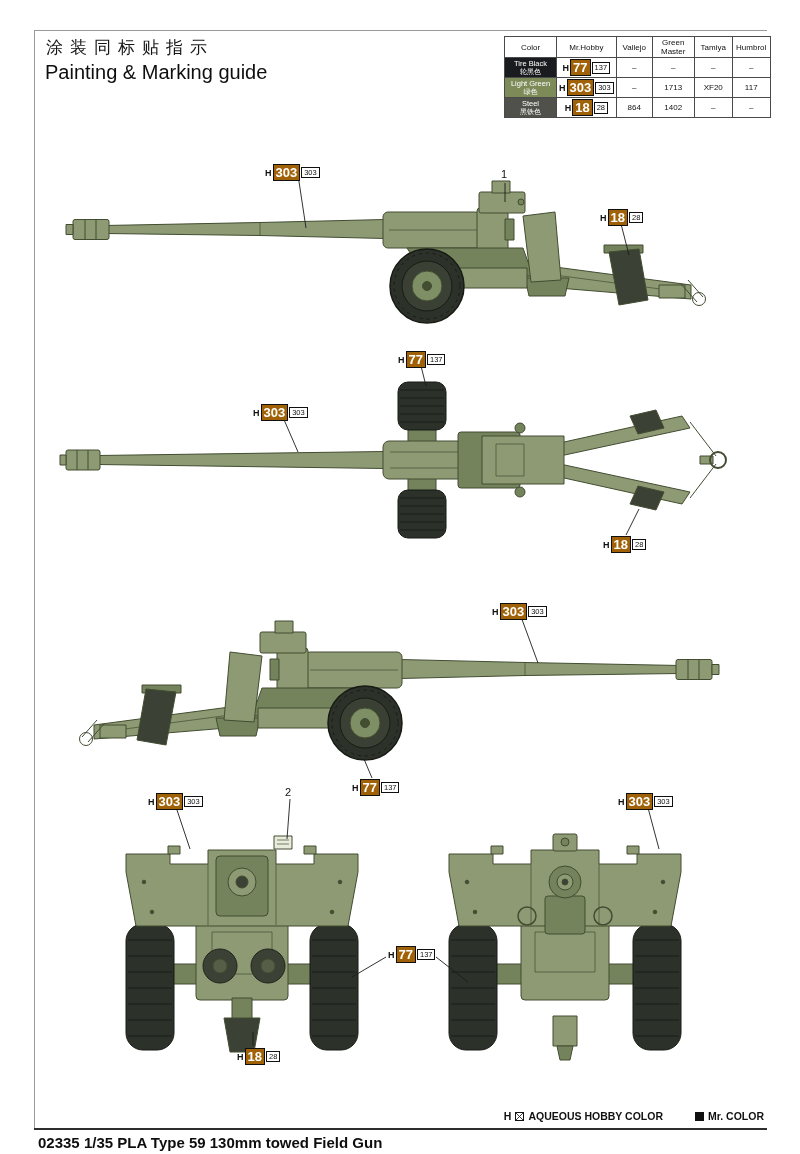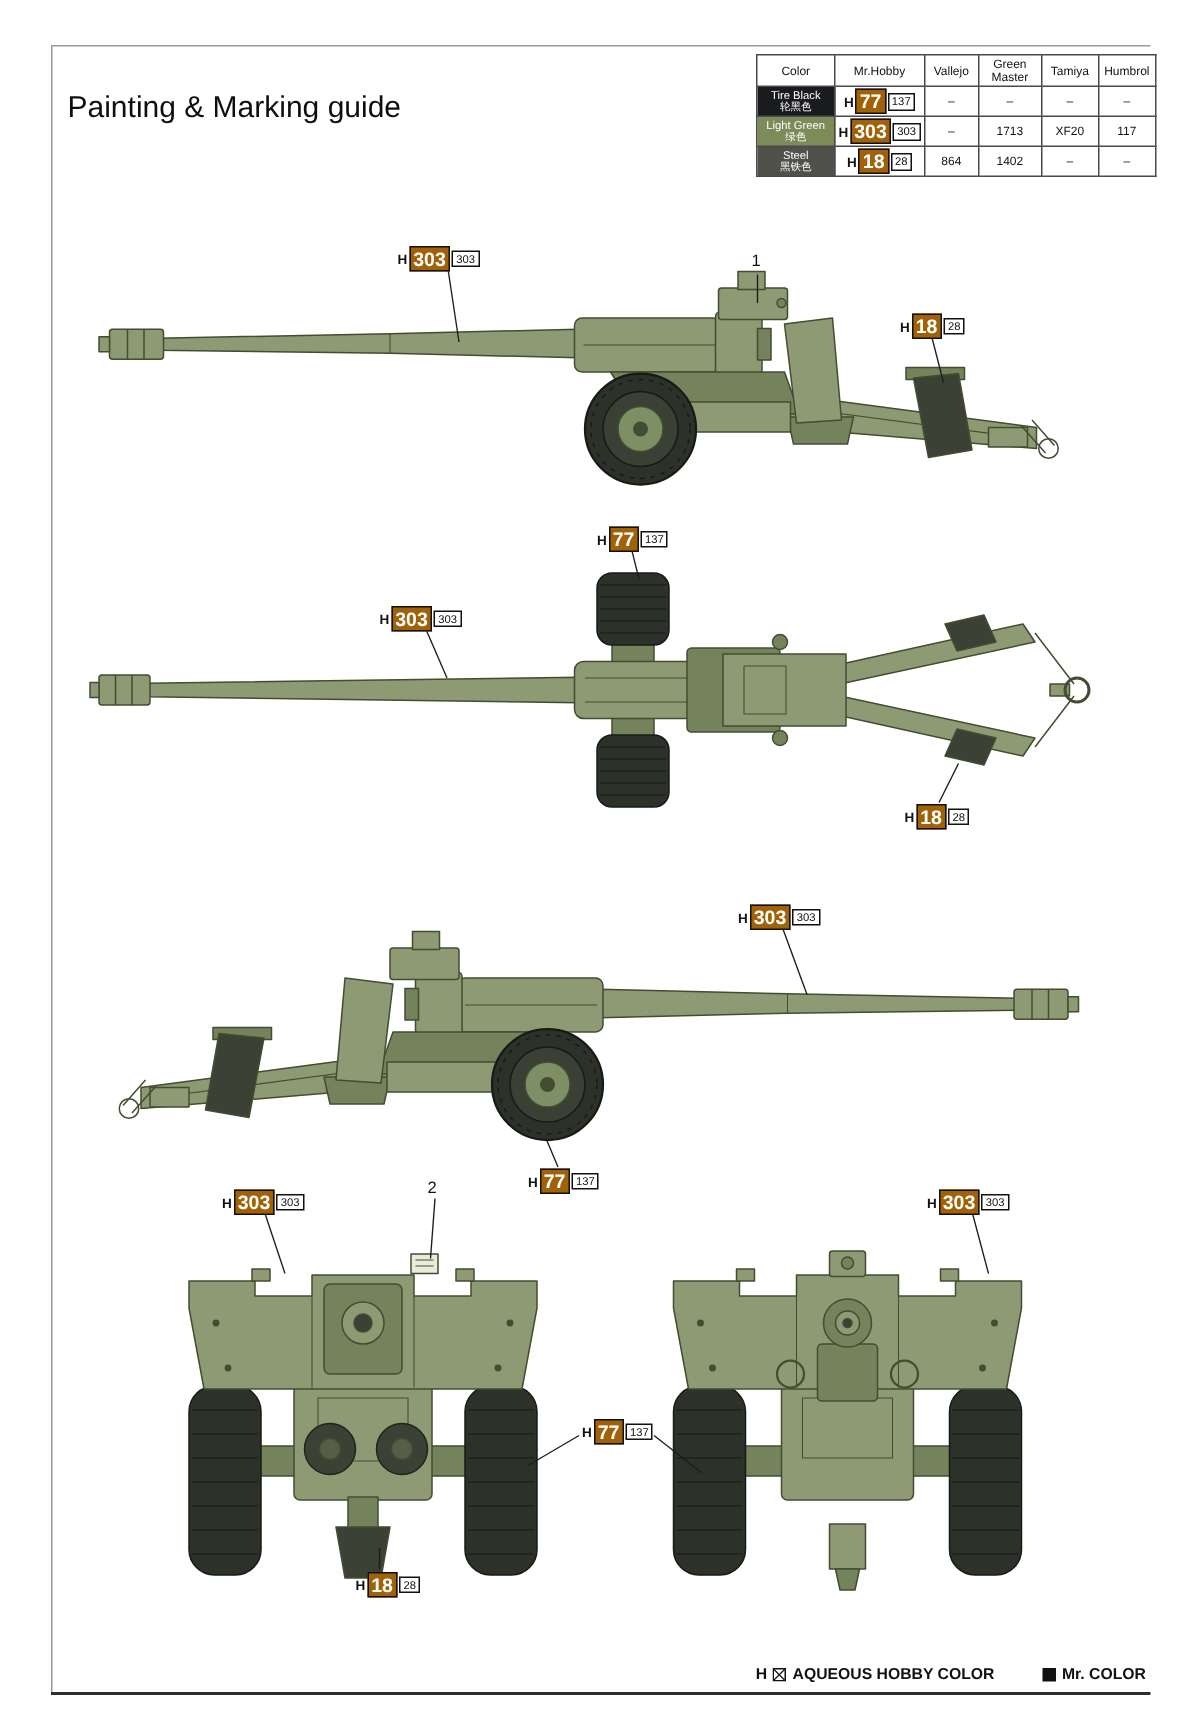--- a/index.html
+++ b/index.html
@@ -32,20 +32,21 @@
   .product-title{position:absolute;left:38px;top:1134px;font-size:15px;font-weight:700;color:#0e0e0e}
 </style>
 </head>
 <body>
 
 <div class="page">
 
   <div class="top-rule"></div>
   <div class="left-rule"></div>
 
+  <div class="title-cn">涂装同标贴指示</div>
   <div class="title-en">Painting &amp; Marking guide</div>
 
   <table class="color-table">
     <thead>
       <tr>
         <th class="c1">Color</th>
         <th class="c2">Mr.Hobby</th>
         <th class="c3">Vallejo</th>
         <th class="c4">Green Master</th>
         <th class="c5">Tamiya</th>
@@ -350,14 +351,15 @@
     <svg width="9" height="9" viewBox="0 0 9 9">
       <rect x="0.5" y="0.5" width="8" height="8" fill="#fff" stroke="#111"></rect>
       <path d="M0.5,0.5 L8.5,8.5 M8.5,0.5 L0.5,8.5" stroke="#111" stroke-width="0.8"></path>
     </svg>
     <span>AQUEOUS HOBBY COLOR</span>
     <span class="mr-square"></span>
     <span>Mr. COLOR</span>
   </div>
 
   <div class="bottom-rule"></div>
+  <div class="product-title">02335 1/35 PLA Type 59 130mm towed Field Gun</div>
 
 </div>
 
 </body></html>

